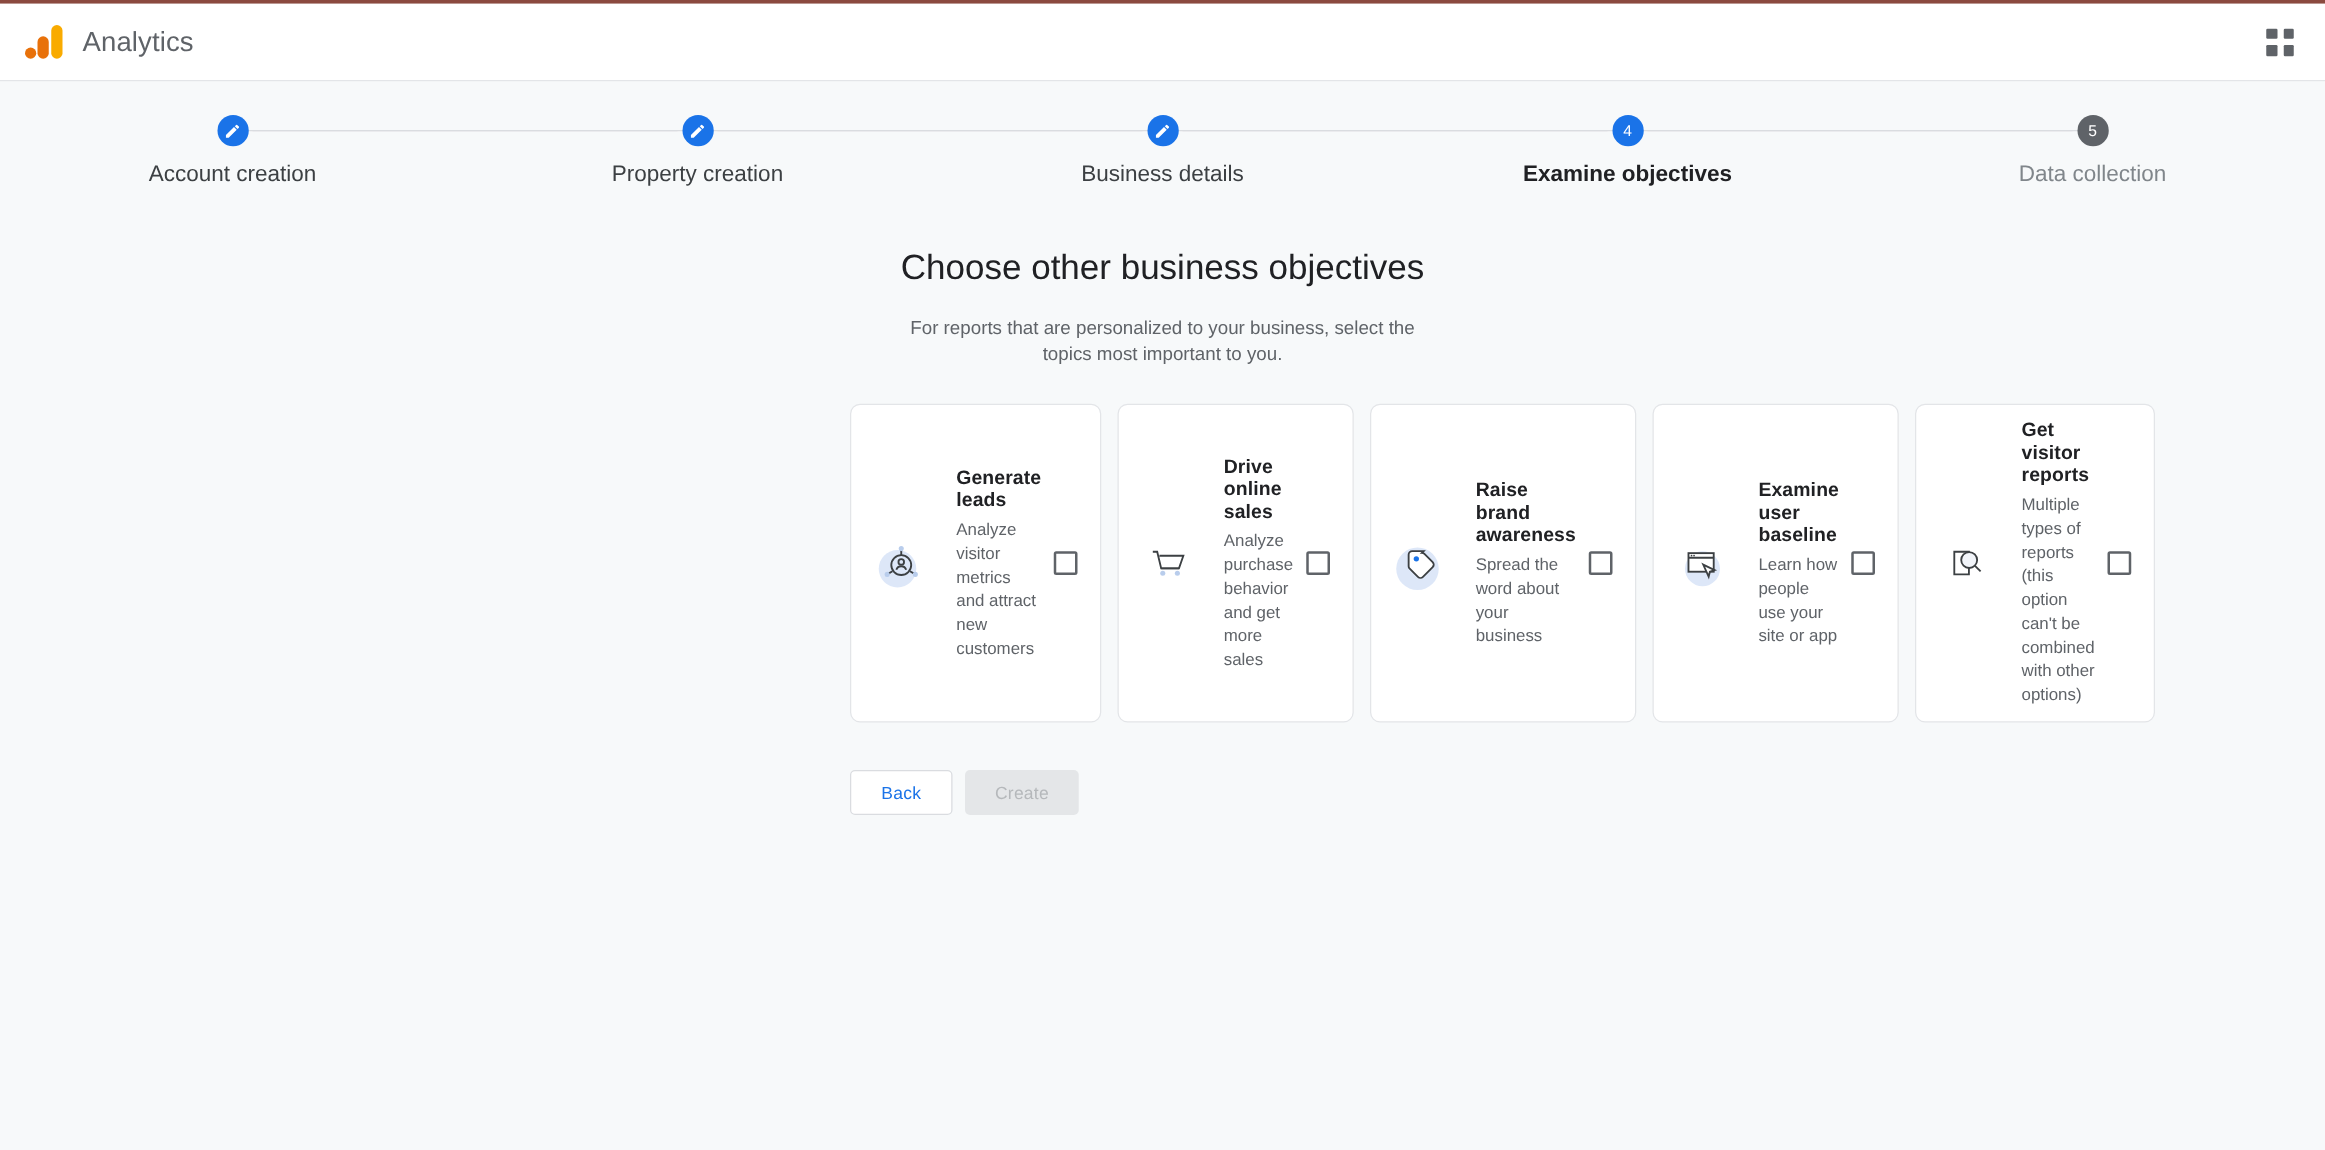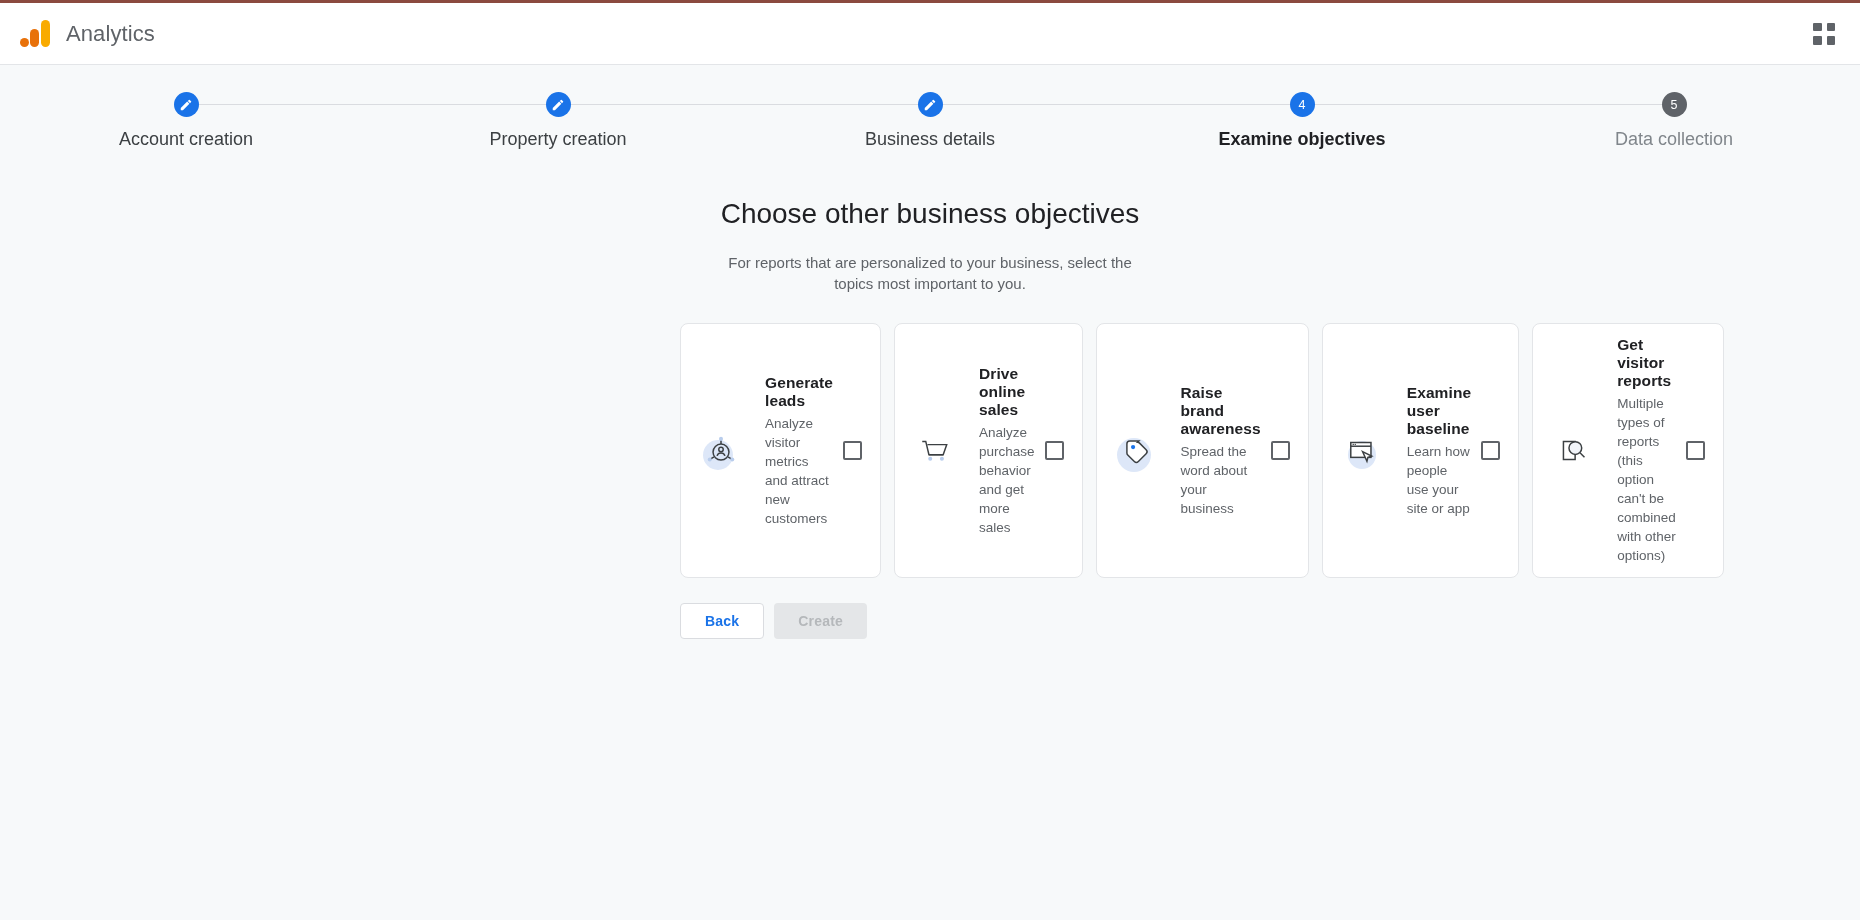--- a/index.html
+++ b/index.html
@@ -257,28 +257,29 @@
     width: 500px;
     display: flex;
     gap: 10px;
     padding-bottom: 40px;
   }
 
   .btn {
     height: 36px;
     border-radius: 4px;
     font-size: 14px;
-    font-weight: bold;
+    font-weight: normal;
     display: flex;
     align-items: center;
     justify-content: center;
     padding: 0 24px;
     border: none;
     font-family: inherit;
     letter-spacing: .2px;
+    margin-top: 13px;
   }
   .btn-back {
     background: #ffffff;
     color: #1a73e8;
     border: 1px solid #dadce0;
     cursor: pointer;
   }
   .btn-create {
     background: #e4e6e8;
     color: #b5b8bb;

